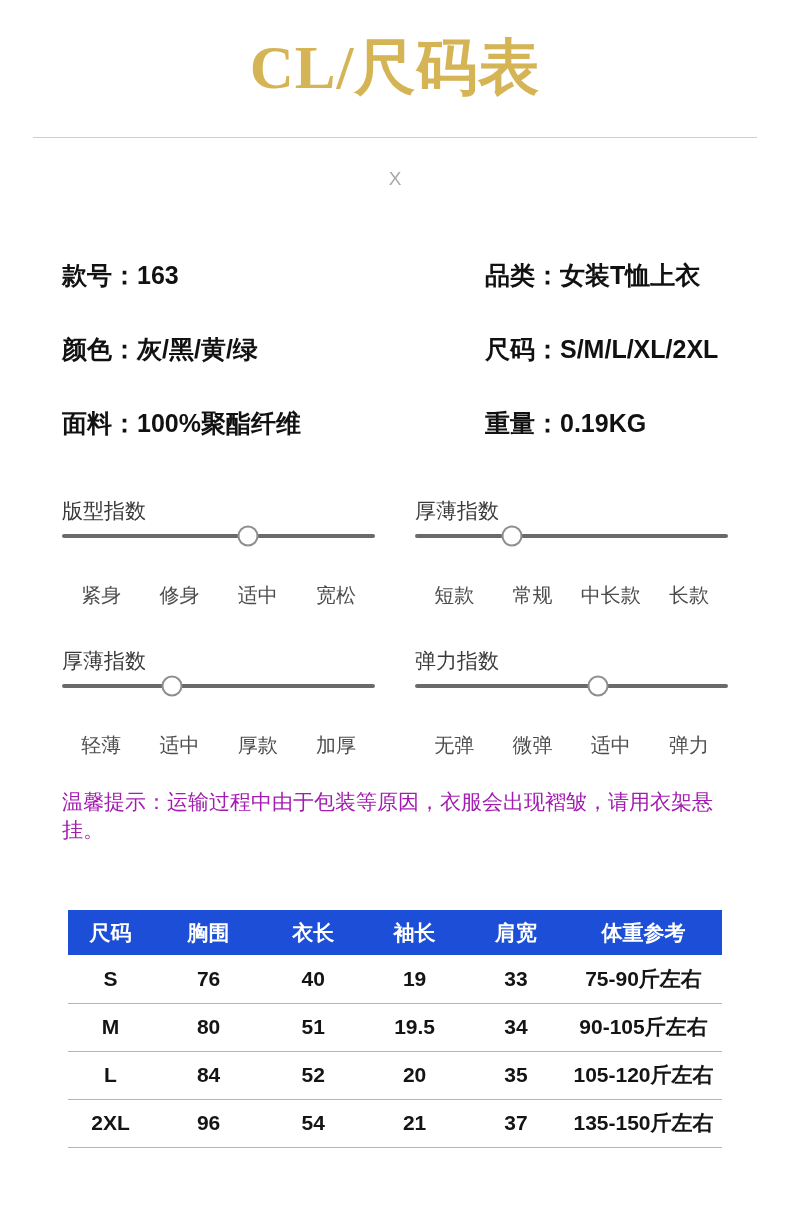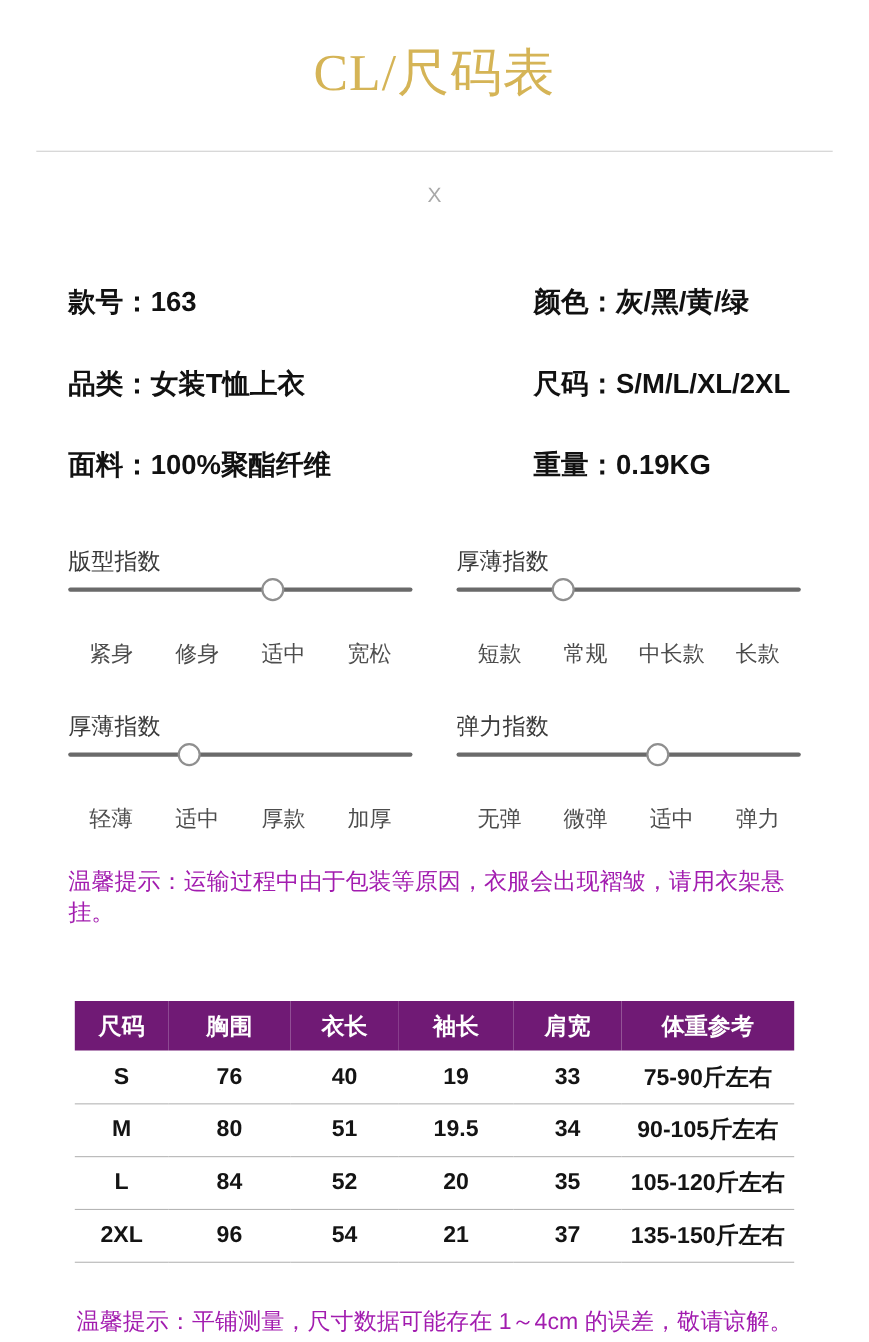--- a/index.html
+++ b/index.html
@@ -13,23 +13,23 @@
     background: #ffffff;
     overflow: hidden;
   }
 
   
   .title {
     margin: 0;
     padding-top: 40px;
     text-align: center;
     font-family: "Liberation Serif", "DejaVu Serif", serif;
-    font-size: 47px;
+    font-size: 61px;
     line-height: 55px;
-    font-weight: 400;
+    font-weight: 700;
     color: #d5b456;
     letter-spacing: 1px;
   }
 
   
   .divider {
     border: none;
     border-top: 1px solid #cfcfcf;
     margin: 42px 33px 0 33px;
   }
@@ -117,21 +117,21 @@
   }
 
   
   .size-table {
     width: 654px;
     margin: 66px 0 0 68px;
     border-collapse: collapse;
     table-layout: fixed;
   }
   .size-table th {
-    background: #701a75;
+    background: #1d4ed8;
     color: #ffffff;
     font-size: 21px;
     font-weight: 700;
     height: 45px;
     text-align: center;
   }
   .size-table td {
     height: 48px;
     text-align: center;
     font-size: 21px;
@@ -152,22 +152,22 @@
 <div class="page">
 
   <h1 class="title">CL/尺码表</h1>
 
   <hr class="divider">
 
   <div class="broken-img">X</div>
 
   <div class="info-grid">
     <div class="info-item"><span>款号：</span><span>163</span></div>
+    <div class="info-item"><span>品类：</span><span>女装T恤上衣</span></div>
     <div class="info-item"><span>颜色：</span><span>灰/黑/黄/绿</span></div>
-    <div class="info-item"><span>品类：</span><span>女装T恤上衣</span></div>
     <div class="info-item"><span>尺码：</span><span>S/M/L/XL/2XL</span></div>
     <div class="info-item"><span>面料：</span><span>100%聚酯纤维</span></div>
     <div class="info-item"><span>重量：</span><span>0.19KG</span></div>
   </div>
 
   <div class="sliders">
 
     <div class="slider-group">
       <div class="slider-title">版型指数</div>
       <div class="slider-track">
@@ -272,15 +272,14 @@
         <td>2XL</td>
         <td>96</td>
         <td>54</td>
         <td>21</td>
         <td>37</td>
         <td>135-150斤左右</td>
       </tr>
     </tbody>
   </table>
 
-  <p class="tip tip-bottom">温馨提示：平铺测量，尺寸数据可能存在 1～4cm 的误差，敬请谅解。</p>
 
 </div>
 
 </body></html>

